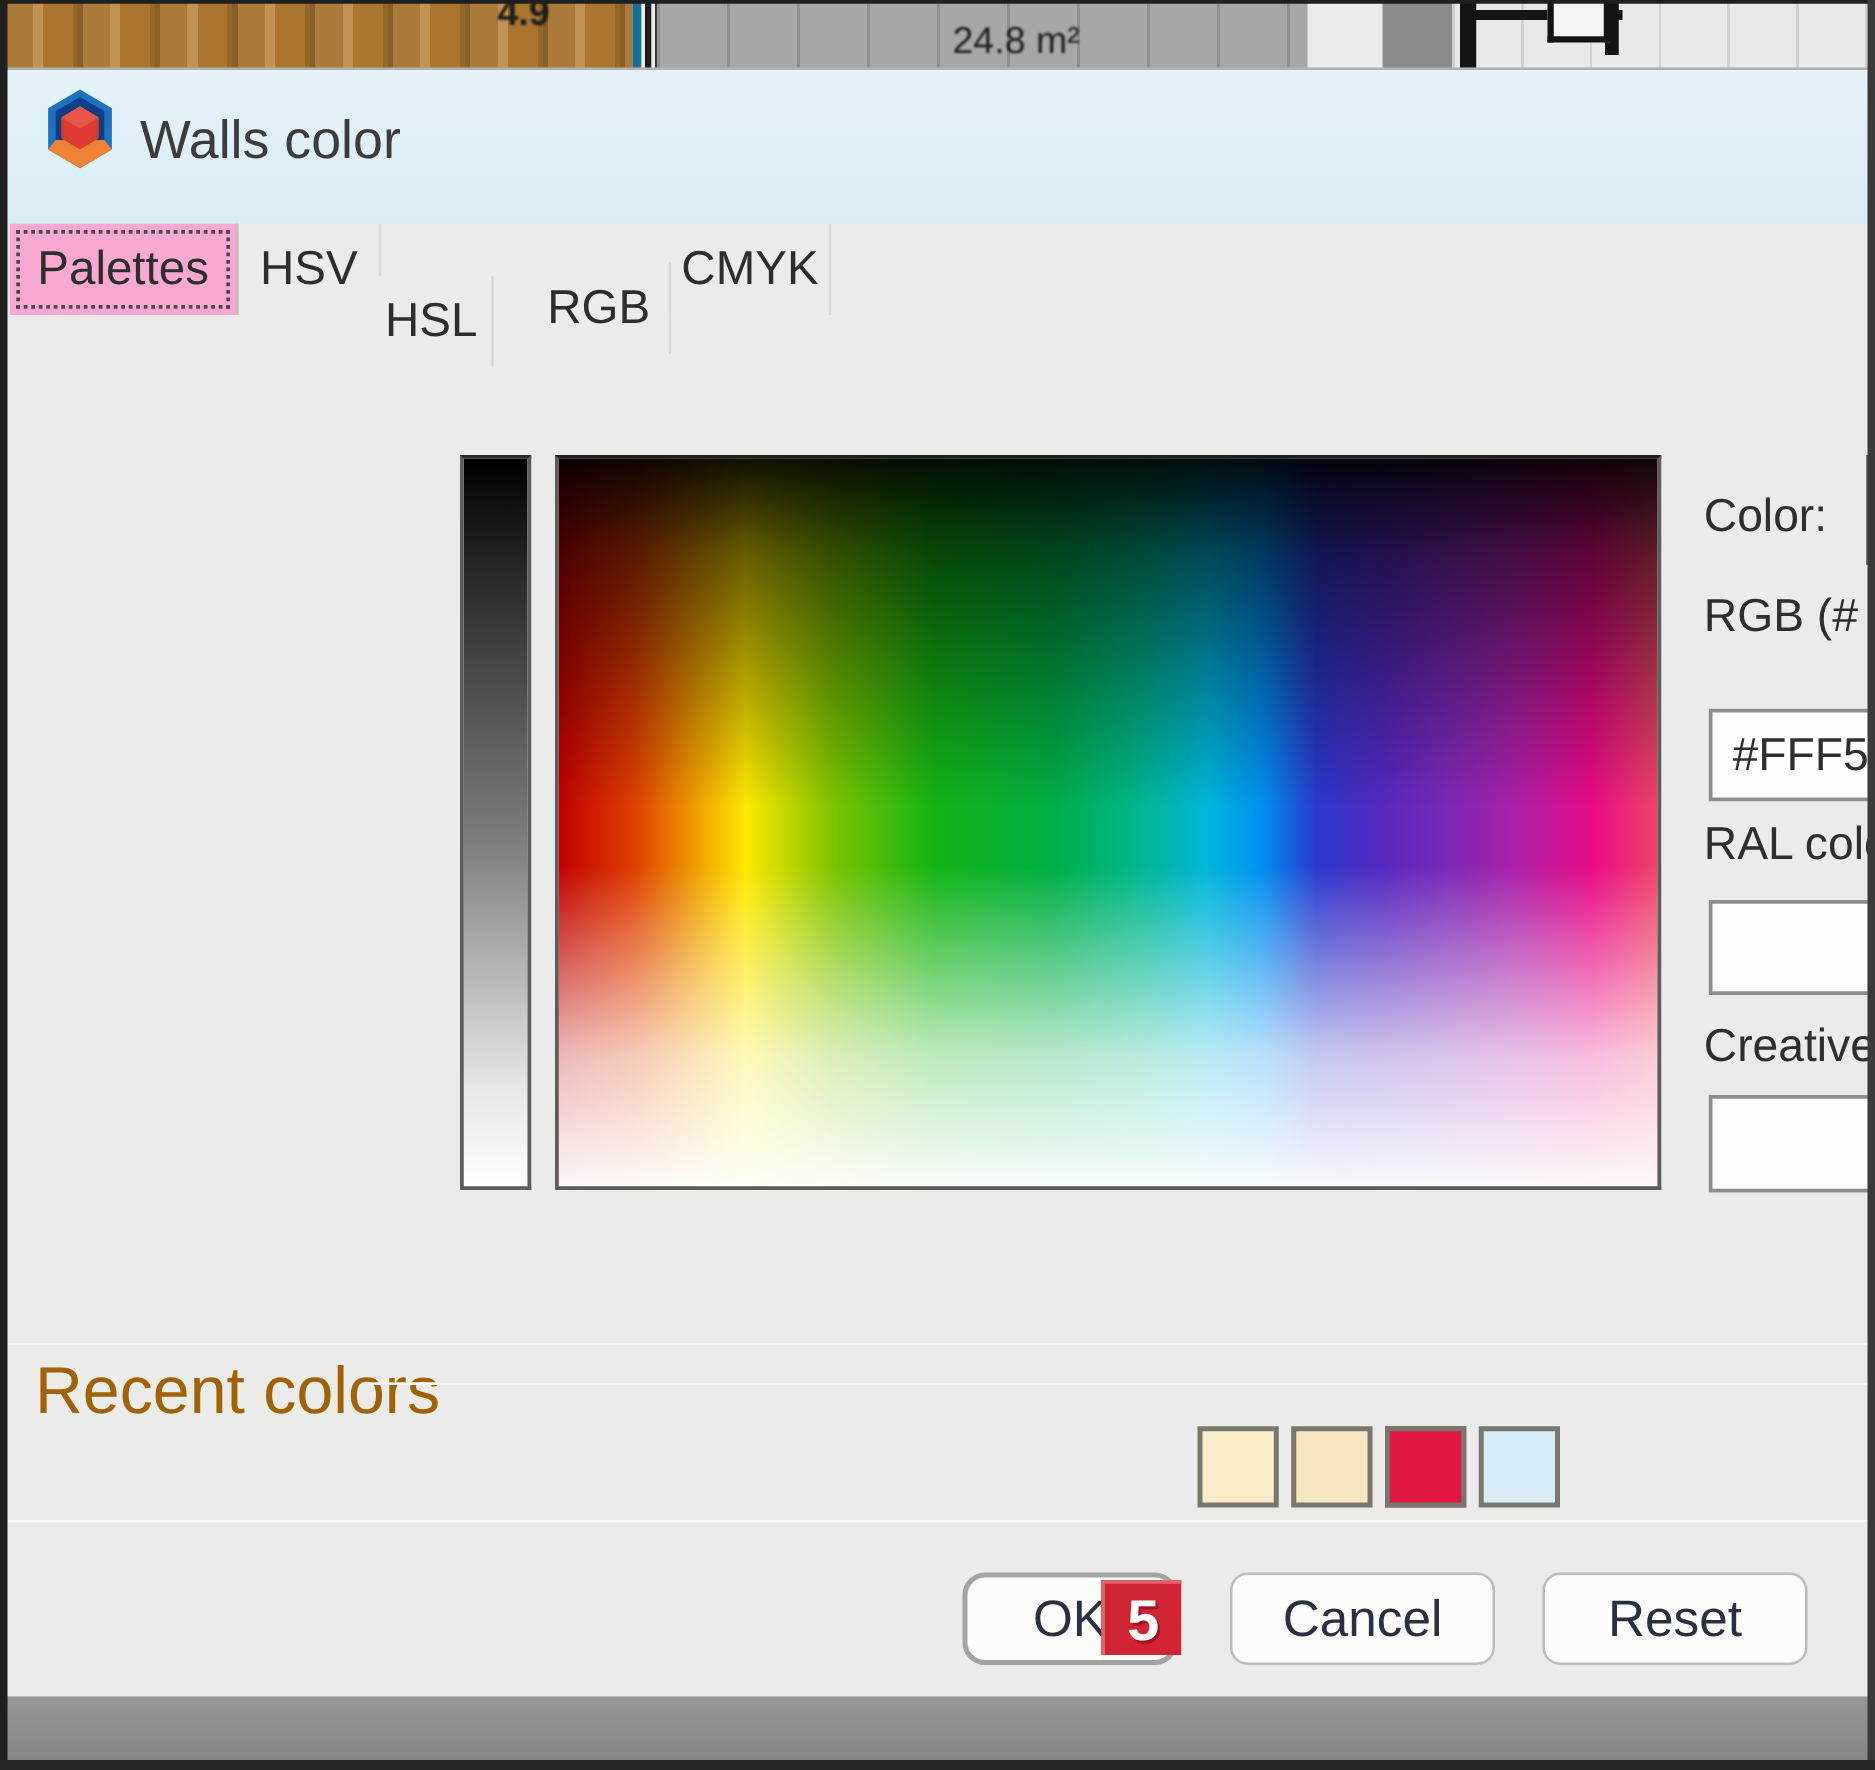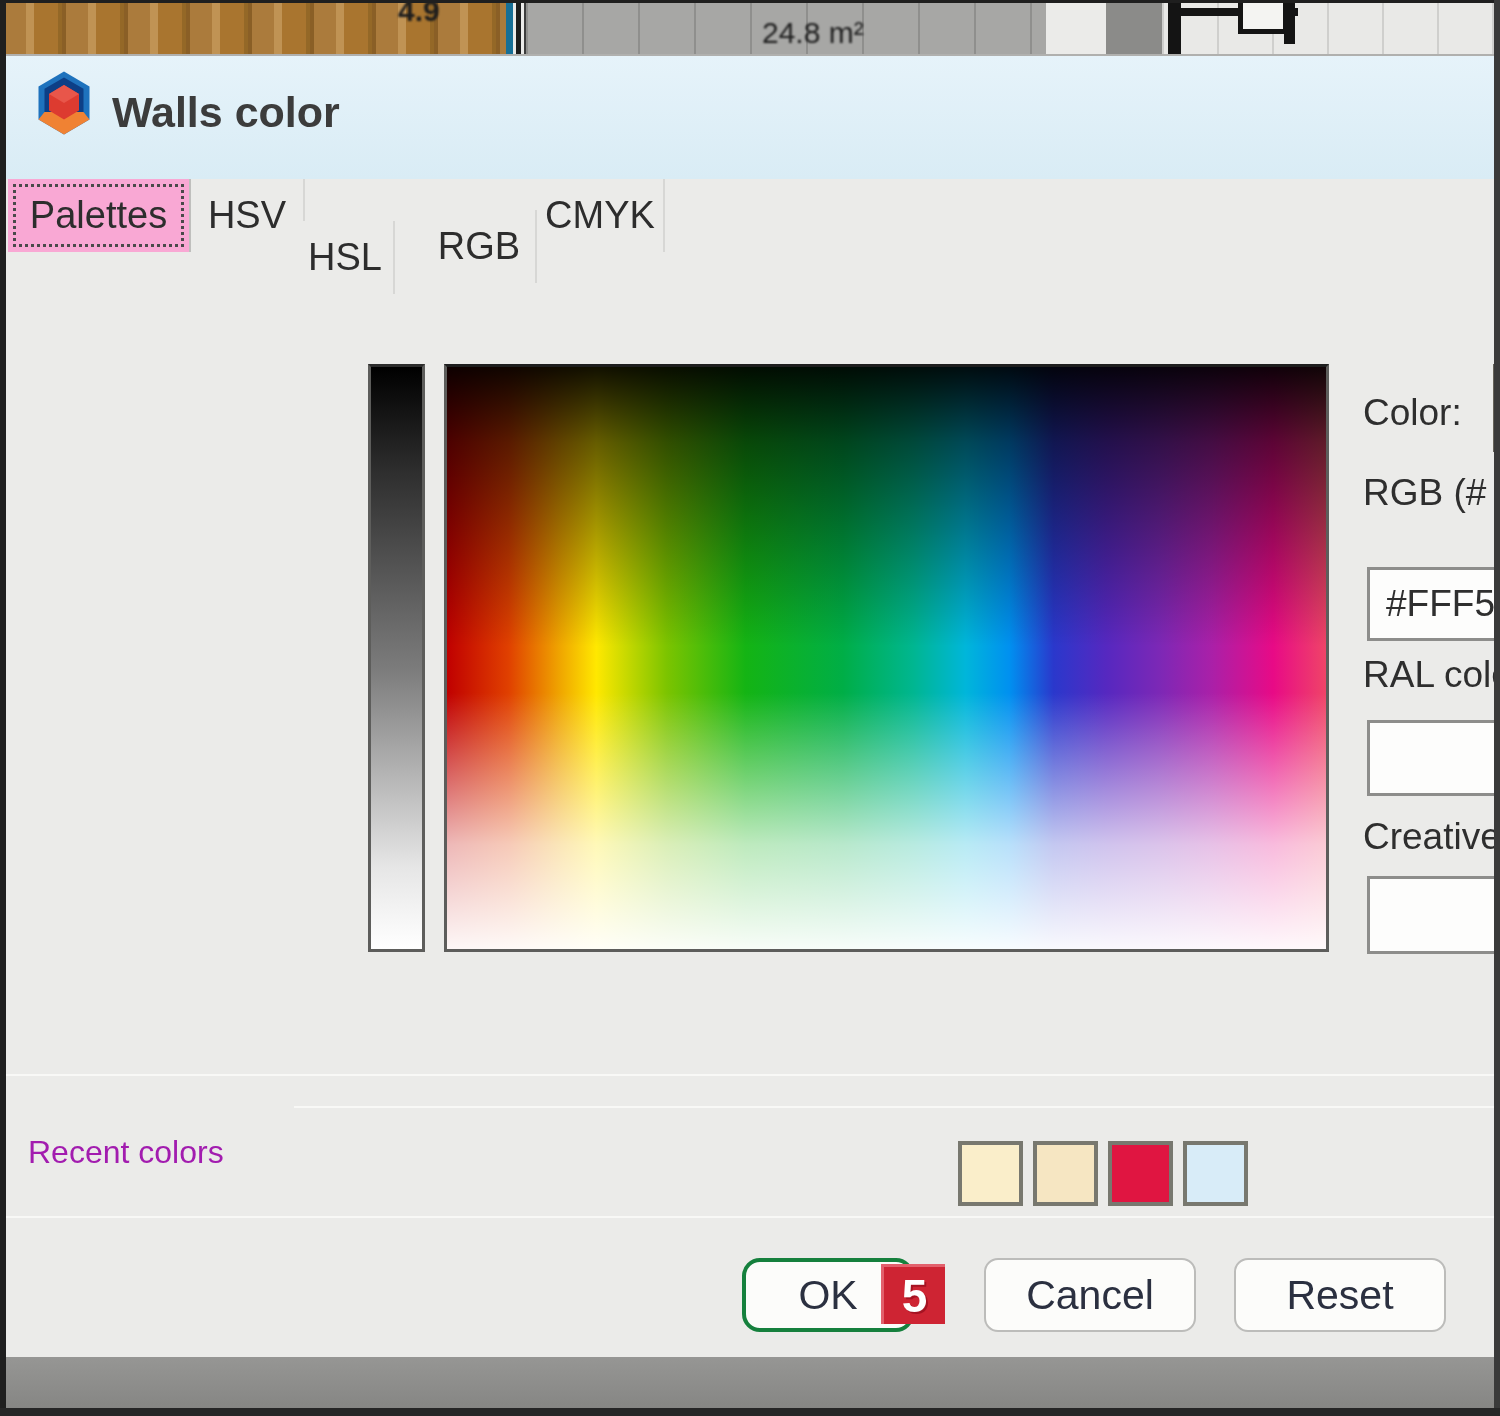--- a/index.html
+++ b/index.html
@@ -38,21 +38,21 @@
   .sym-h1 { left:6px; top:8px; width:130px; height:8px; }
   .sym-v2 { left:122px; top:0; width:11px; height:44px; }
   .sym-box { position:absolute; left:76px; top:0; width:50px; height:34px;
     background:#f4f4f2; border:5px solid #141414; border-top:none; }
 
   
   .dialog { position:absolute; left:6px; top:54px; width:1494px; height:1303px;
     background:#ebebe9; border-top:2px solid rgba(0,0,0,0.25); z-index:10; }
 
   .titlebar { position:absolute; left:0; top:0; width:100%; height:123px;
-    background:linear-gradient(to bottom, #e6f3fa 0%, #d9ecf5 100%);font-weight:bold; }
+    background:linear-gradient(to bottom, #e6f3fa 0%, #d9ecf5 100%); }
   .app-logo { position:absolute; left:28px; top:14px; width:60px; height:66px; }
   .dialog-title { position:absolute; left:106px; top:32px; font-size:43px; color:#3c3c3c; }
 
   
   .tabbar { position:absolute; left:0; top:123px; width:100%; height:73px; }
   .tab { position:absolute; top:0; height:73px; display:flex; align-items:center;
     justify-content:center; font-size:38px; color:#2d2d2d; background:#ebebe9;
     border-right:2px solid #d7d7d5; cursor:default; }
   .tab.selected { background:#f9a8d4; border-right:2px solid #bfbfbd; }
   .tab.selected::after { content:""; position:absolute; left:5px; top:5px; right:5px; bottom:5px;
@@ -90,29 +90,29 @@
   .rgb-input { top:511px; width:170px; height:74px; font-size:37px; color:#2f2f2f;
     font-family:"Liberation Sans", sans-serif; padding-left:16px; }
   .ral-combo { top:664px; width:168px; height:76px; }
   .cc-field { top:820px; width:164px; height:78px; }
 
   
   .etched { position:absolute; height:2px; background:#d4d4d2; border-bottom:2px solid #f8f8f6; }
   .line-top { left:0; top:1018px; width:1494px; }
   .line-label { left:288px; top:1050px; width:1206px; }
   .line-bottom { left:0; top:1160px; width:1494px; }
-  .recent-label { position:absolute; left:22px; top:1078px; font-size:32px; color:#a21caf; }
+  .recent-label { position:absolute; left:22px; top:1026px; font-size:53px; color:#a16207; }
   .swatch { position:absolute; top:1085px; width:65px; height:65px; border:4px solid #78786f; }
   .sw0 { left:952px; } .sw1 { left:1027px; } .sw2 { left:1102px; } .sw3 { left:1177px; }
 
   
   .btn { position:absolute; top:1202px; height:74px; display:flex; align-items:center;
     justify-content:center; font-size:41px; color:#2b3040; background:#fcfcfa;
     border:2px solid #bcbcba; border-radius:14px; cursor:pointer; }
-  .btn-ok { left:736px; width:172px; border:4px solid #15803d; border-radius:18px; }
+  .btn-ok { left:764px; width:172px; border:4px solid #a3a3a3; border-radius:18px; }
   .btn-cancel { left:978px; width:212px; }
   .btn-reset { left:1228px; width:212px; }
   .step-badge { position:absolute; left:875px; top:1208px; width:64px; height:60px;
     background:#ce2433; border-top:3px solid #e2606c; border-left:3px solid #e2606c;
     display:flex; align-items:center; justify-content:center;
     font-size:46px; font-weight:bold; color:#ffffff; z-index:12;
     text-shadow:2px 2px 0 #a51322; }
 
   
   .bottom-gray { position:absolute; left:0; top:1357px; width:1500px; height:51px;

